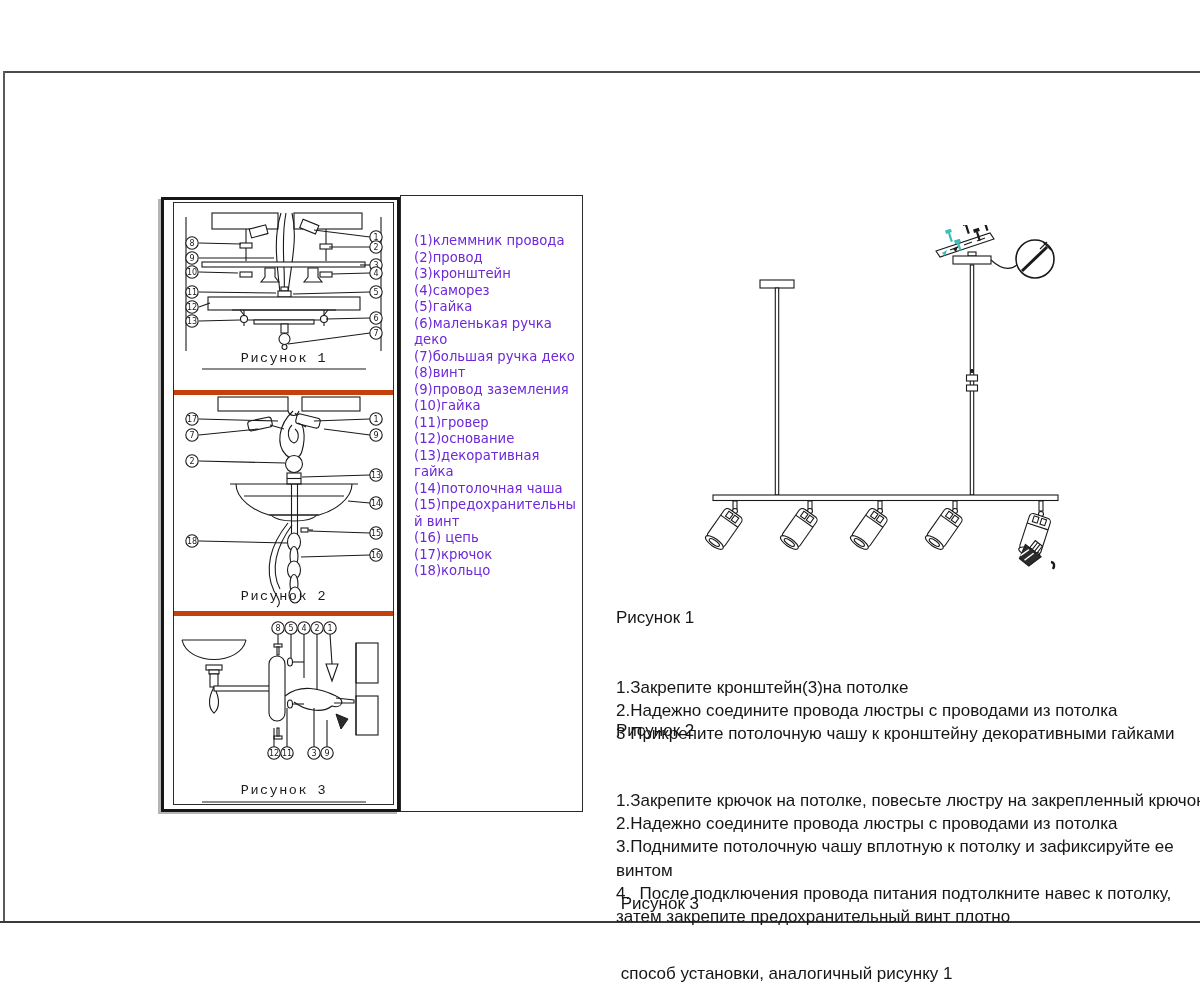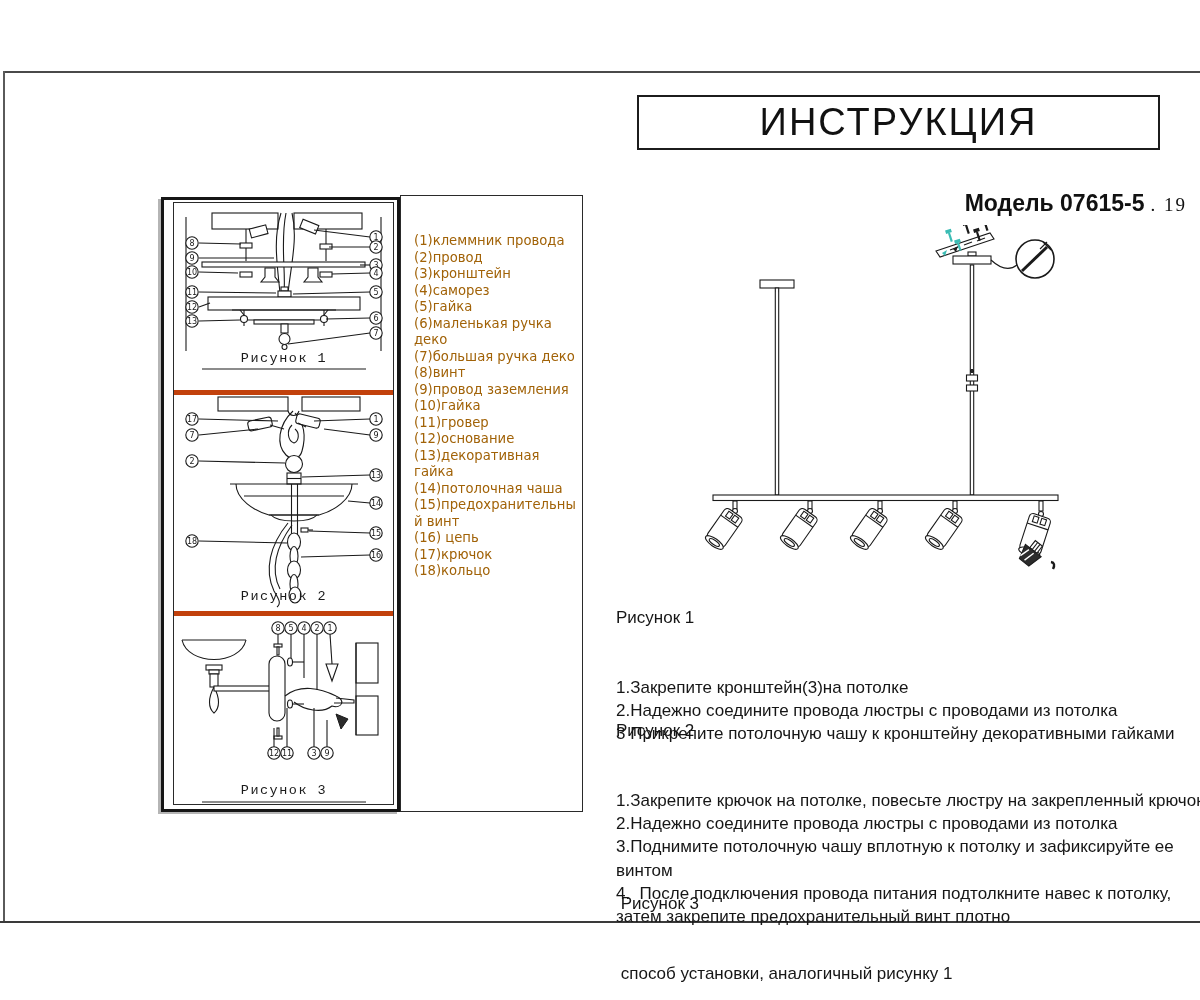--- a/index.html
+++ b/index.html
@@ -35,21 +35,21 @@
   }
   .fig-block { position:relative; }
   .fig-block + .fig-block { border-top:5px solid #c2410c; }
   .fig-block svg { display:block; }
 
   
   .parts-panel {
     position:absolute; left:400px; top:195px; width:183px; height:617px;
     border:1px solid #2a2a2a; box-sizing:border-box; padding:4px 2px 0 13px;
     font-family:"DejaVu Sans", sans-serif; font-size:13.2px; line-height:16.5px;
-    white-space:pre-wrap; color:#a16207;
+    white-space:pre-wrap; color:#6d28d9;
   }
 
   
   .instr-section {
     position:absolute; left:616px; width:595px; font-size:17px; line-height:23.2px;
     white-space:pre-wrap; color:#161616;
   }
   #sec0 { top:560px; }
   #sec1 { top:673px; }
   #sec2 { top:846px; }
@@ -68,27 +68,21 @@
 </style>
 </head>
 <body>
 
 <div class="page">
 
   <div class="frame-top"></div>
   <div class="frame-left"></div>
   <div class="frame-bottom"></div>
 
-  <div class="title-box">
-    <span>ИНСТРУКЦИЯ</span>
-  </div>
-
-  <div class="model-line">
-    <span>Модель 07615-5</span><span class="model-suffix">. 19</span>
-  </div>
+
 
   <div class="figures-outer">
     <div class="figures-inner">
 
       <div class="fig-block">
         <svg width="218" height="187" viewBox="0 0 218 187">
           <defs>
             <pattern id="hb1" patternUnits="userSpaceOnUse" width="7" height="7" patternTransform="rotate(45)">
               <line x1="0" y1="0" x2="0" y2="7" stroke="#1a1a1a" stroke-width="1.6"></line>
             </pattern>

